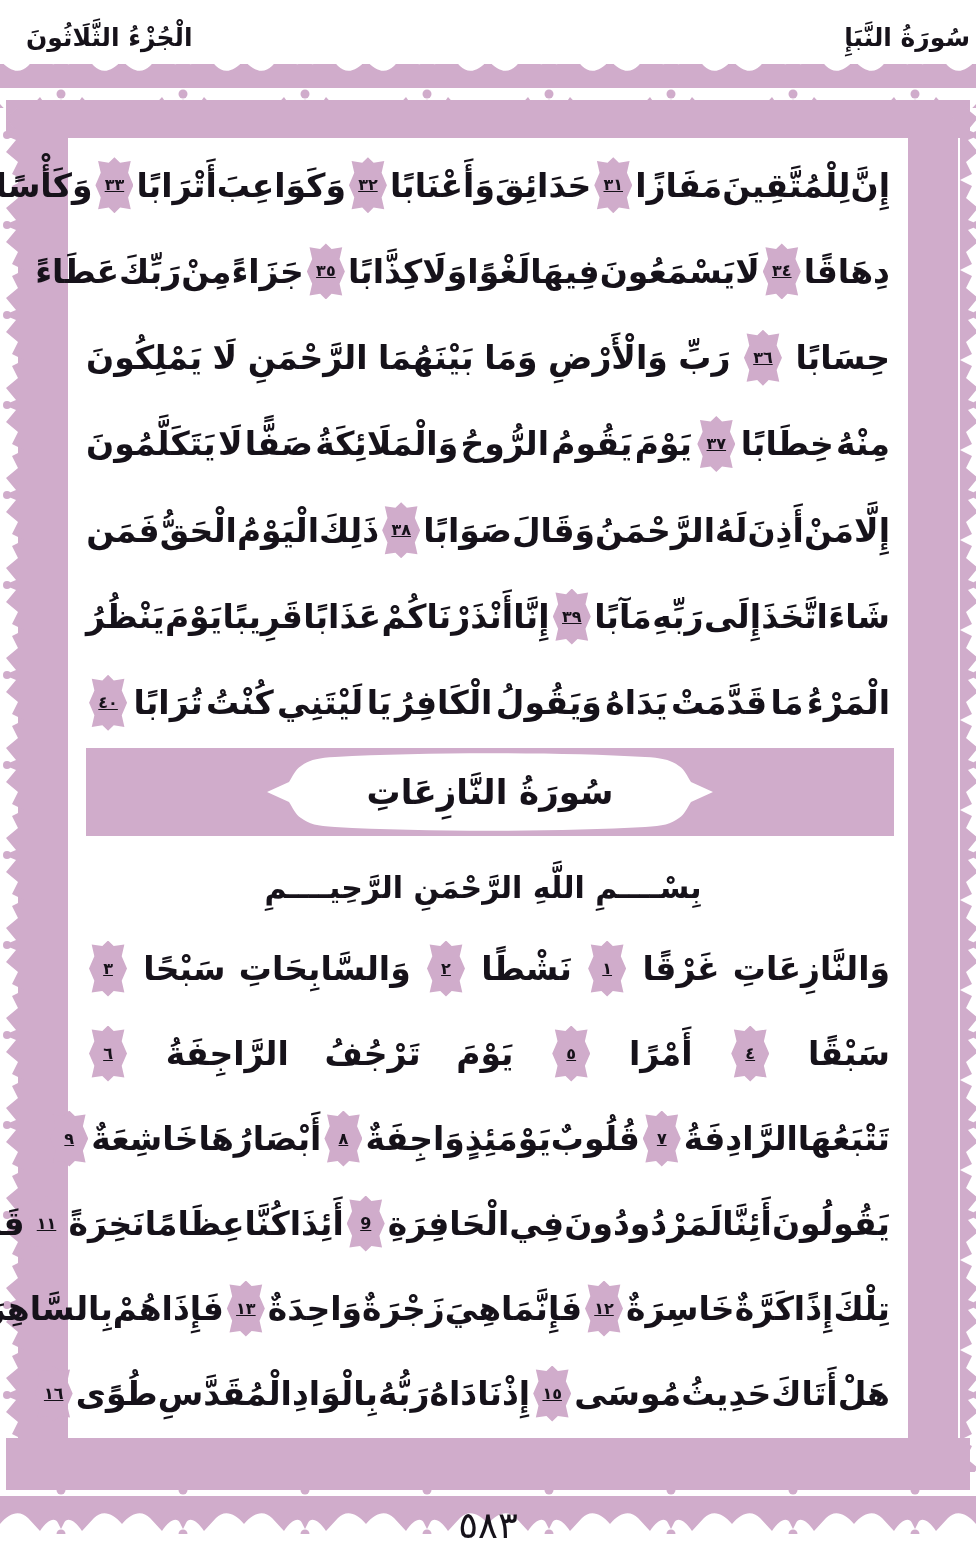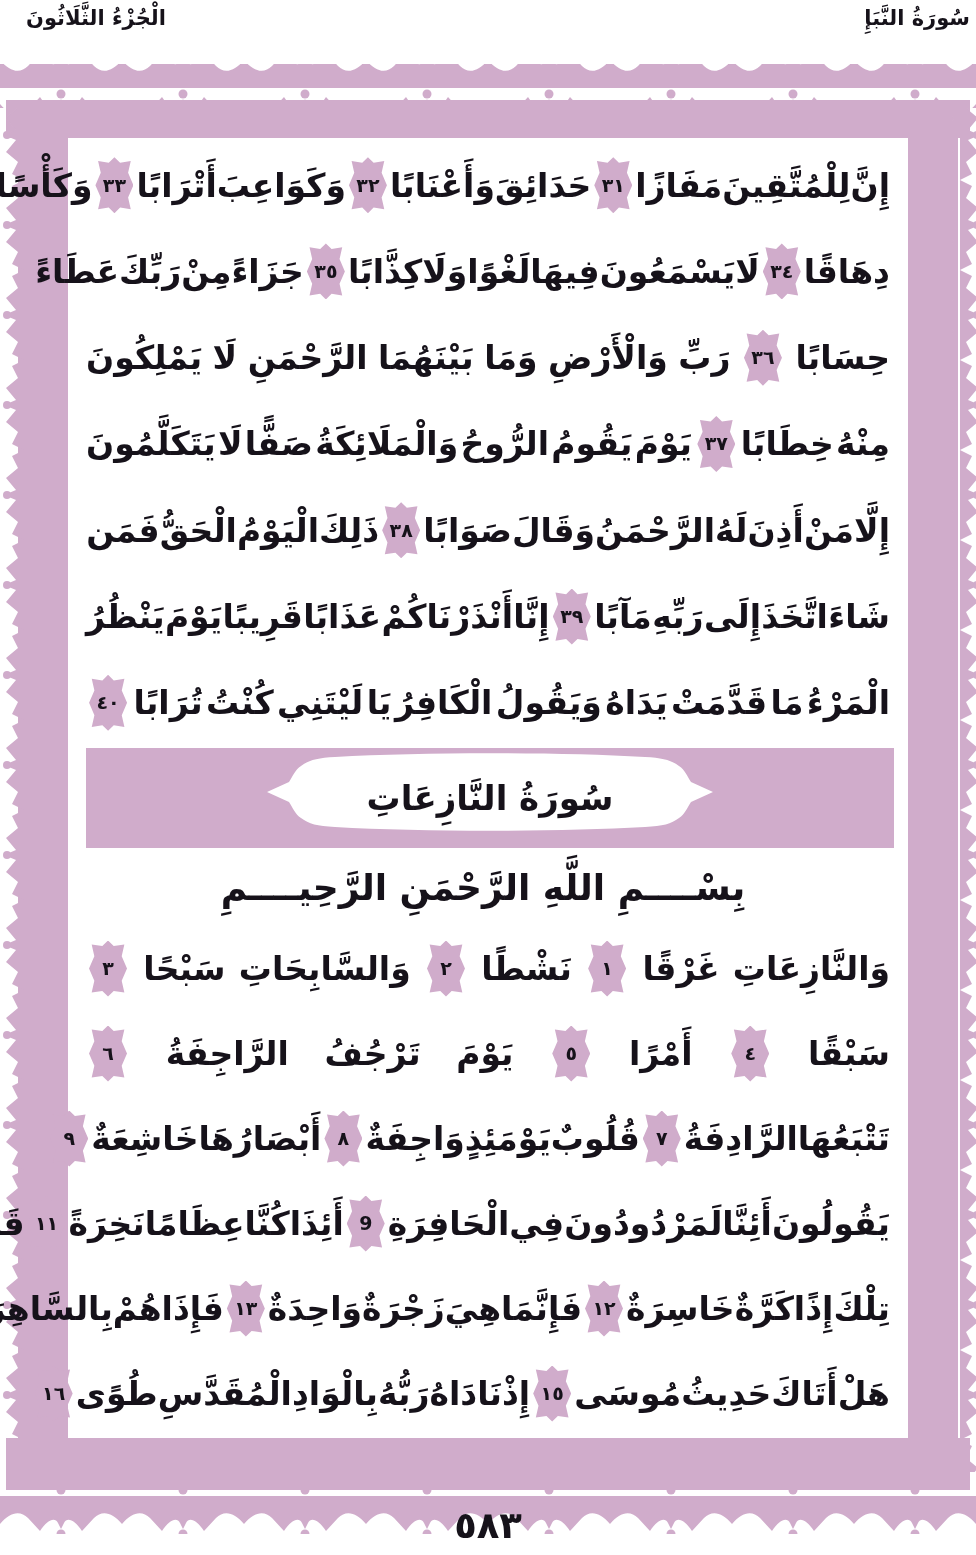--- a/index.html
+++ b/index.html
@@ -7,58 +7,58 @@
   html,body{background:#ffffff;}
   body{
     width:976px;height:1555px;position:relative;overflow:hidden;
     font-family:"DejaVu Sans", sans-serif;color:var(--ink);
   }
   .page{position:absolute;inset:0;}
   .pk{fill:var(--pink);}
   .frame{position:absolute;left:0;top:0;pointer-events:none;}
 
   
-  .hdr{position:absolute;top:6px;font-size:21px;font-weight:bold;white-space:nowrap;}
+  .hdr{position:absolute;top:23px;font-size:25px;font-weight:bold;white-space:nowrap;}
   .hdr-right{right:6px;}
   .hdr-left{left:26px;}
 
   
   .block{position:absolute;left:86px;right:86px;display:flex;flex-direction:column;}
   .block-naba{top:142px;height:604px;}
   .block-naziat{top:926px;height:510px;}
   .qline{
     flex:1 1 0;display:flex;align-items:center;justify-content:space-between;
     direction:rtl;font-size:33px;font-weight:bold;white-space:nowrap;
   }
   .w{flex:0 0 auto;}
   .vmark{
     flex:0 0 auto;width:38px;height:56px;background:var(--pink);
     clip-path:polygon(50% 0%,65% 10%,93% 7%,86% 28%,100% 50%,86% 72%,93% 93%,65% 90%,50% 100%,35% 90%,7% 93%,14% 72%,0% 50%,14% 28%,7% 7%,35% 10%);
     display:flex;align-items:center;justify-content:center;margin:0 3px;
   }
-  .vnum{font-size:19px;font-weight:bold;color:var(--ink);line-height:1;}
+  .vnum{font-size:16px;font-weight:bold;color:var(--ink);line-height:1;text-decoration:underline;}
 
   
   .surah-band{
-    position:absolute;left:86px;right:82px;top:748px;height:100px;
+    position:absolute;left:86px;right:82px;top:748px;height:88px;
     background:var(--pink);display:flex;align-items:center;justify-content:center;
   }
   .cartouche{position:absolute;left:50%;top:4px;transform:translateX(-50%);width:470px;height:80px;}
   .surah-title{position:relative;font-size:34px;font-weight:bold;z-index:2;}
 
   
   .basmala{
     position:absolute;left:86px;right:96px;top:848px;height:78px;
     display:flex;align-items:center;justify-content:center;
-    font-size:36px;font-weight:bold;direction:rtl;
+    font-size:30px;font-weight:bold;direction:rtl;
   }
 
   .page-number{
     position:absolute;left:0;right:0;top:1504px;text-align:center;
-    font-size:37px;font-weight:bold;
+    font-size:37px;font-weight:normal;
   }
 </style>
 </head>
 <body style="--pink: #D0ACCB; --ink: #16121a;">
 
 <div class="page">
 
   <div class="hdr hdr-right">سُورَةُ النَّبَإِ</div>
   <div class="hdr hdr-left">الْجُزْءُ الثَّلَاثُونَ</div>
 

